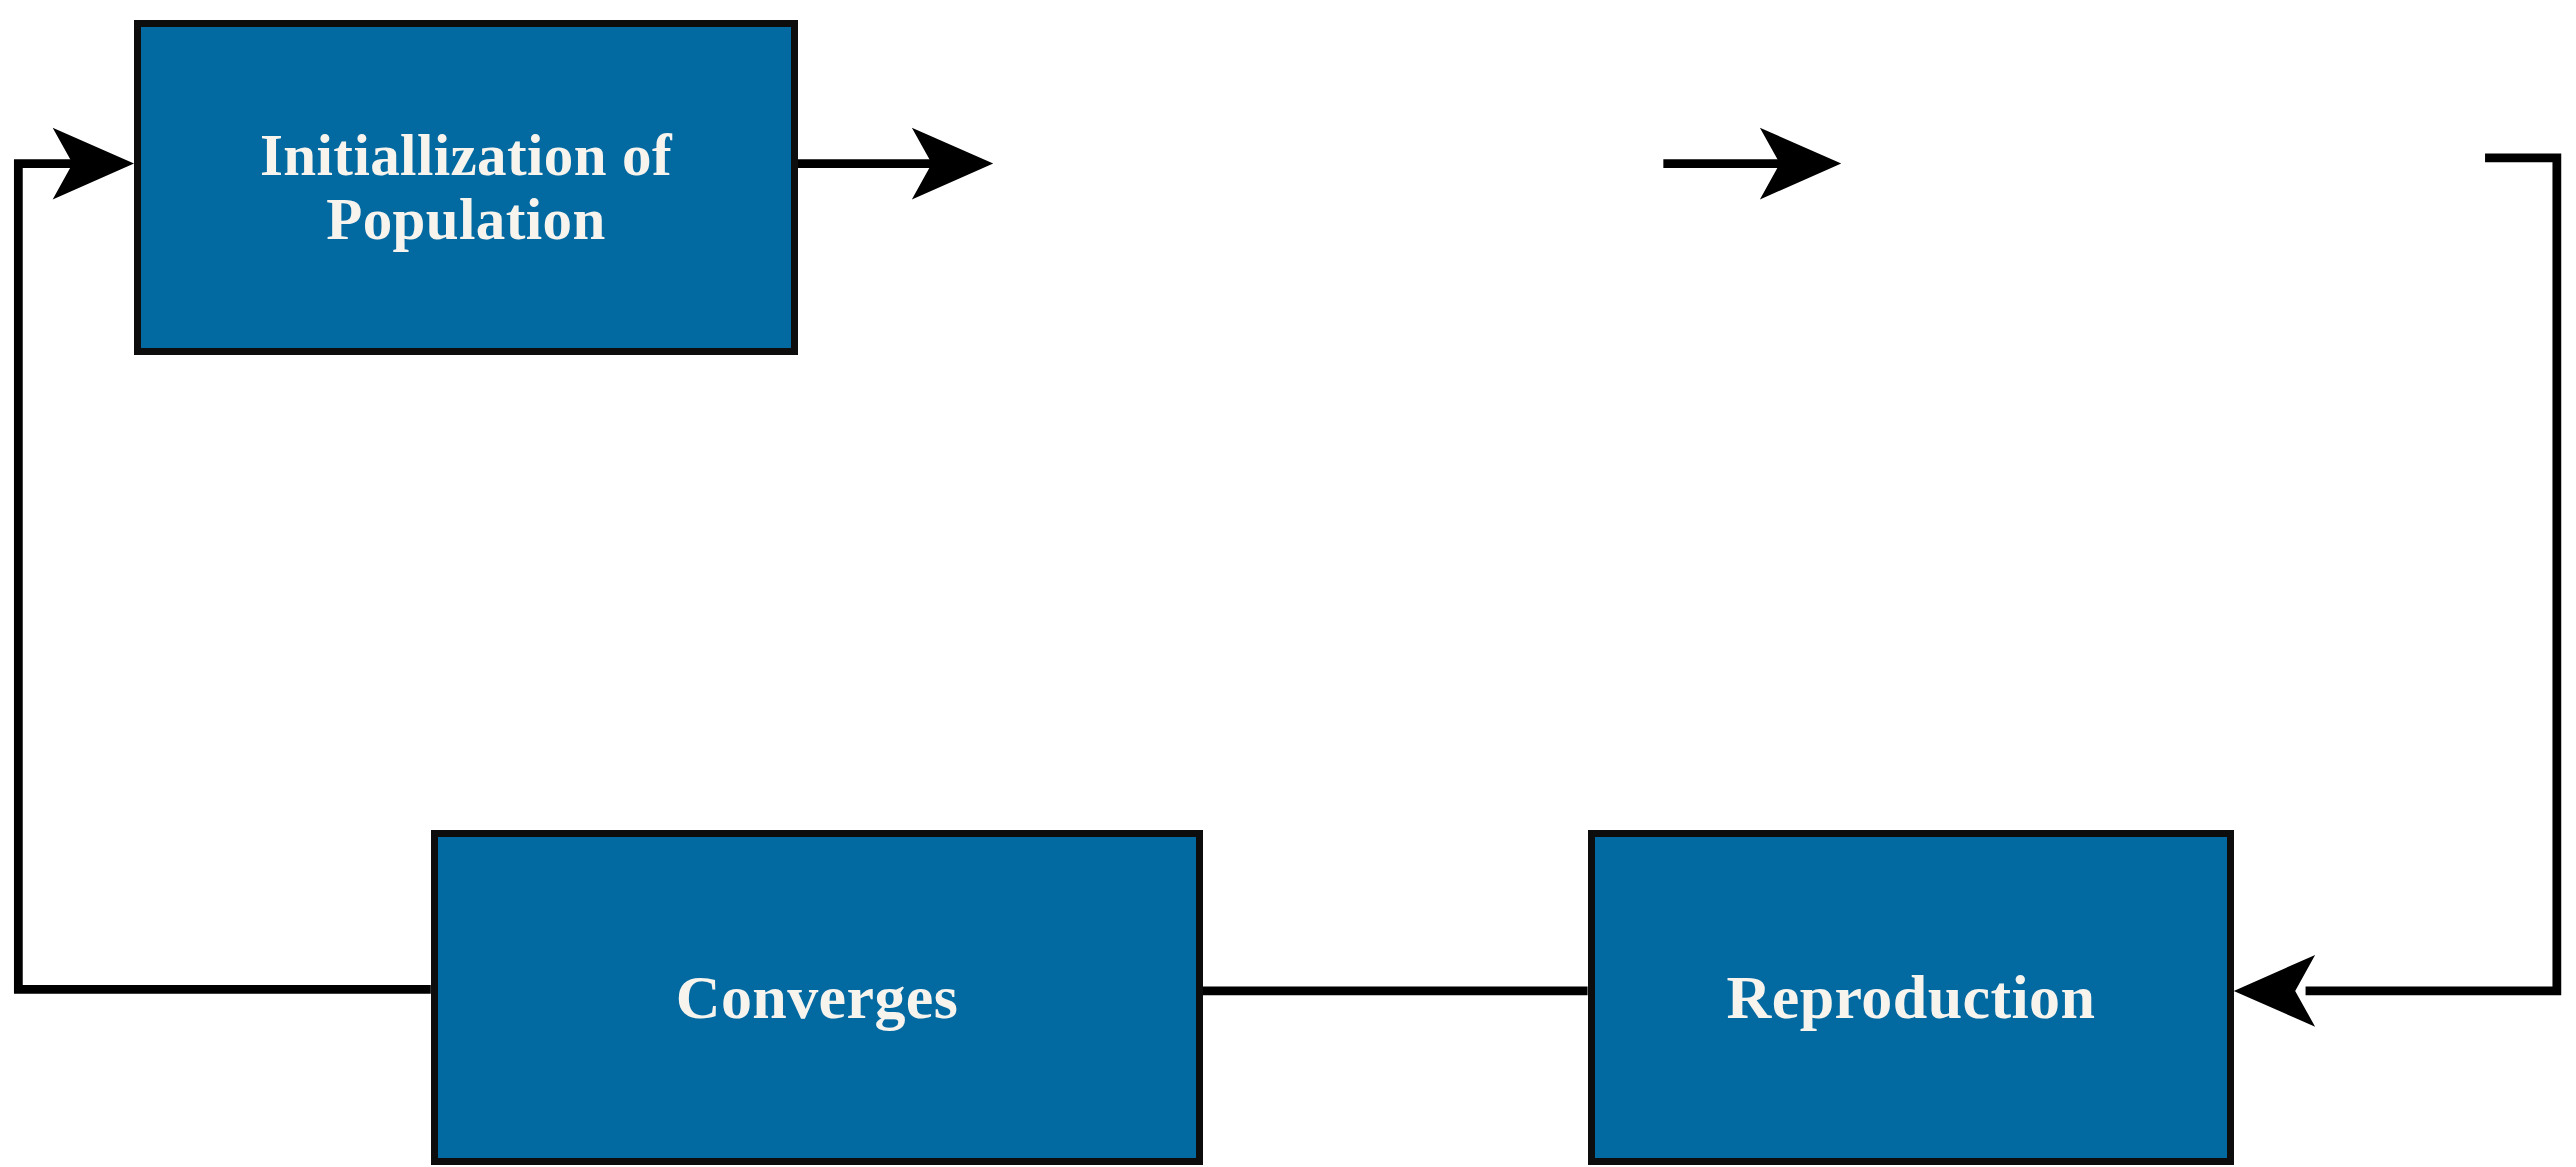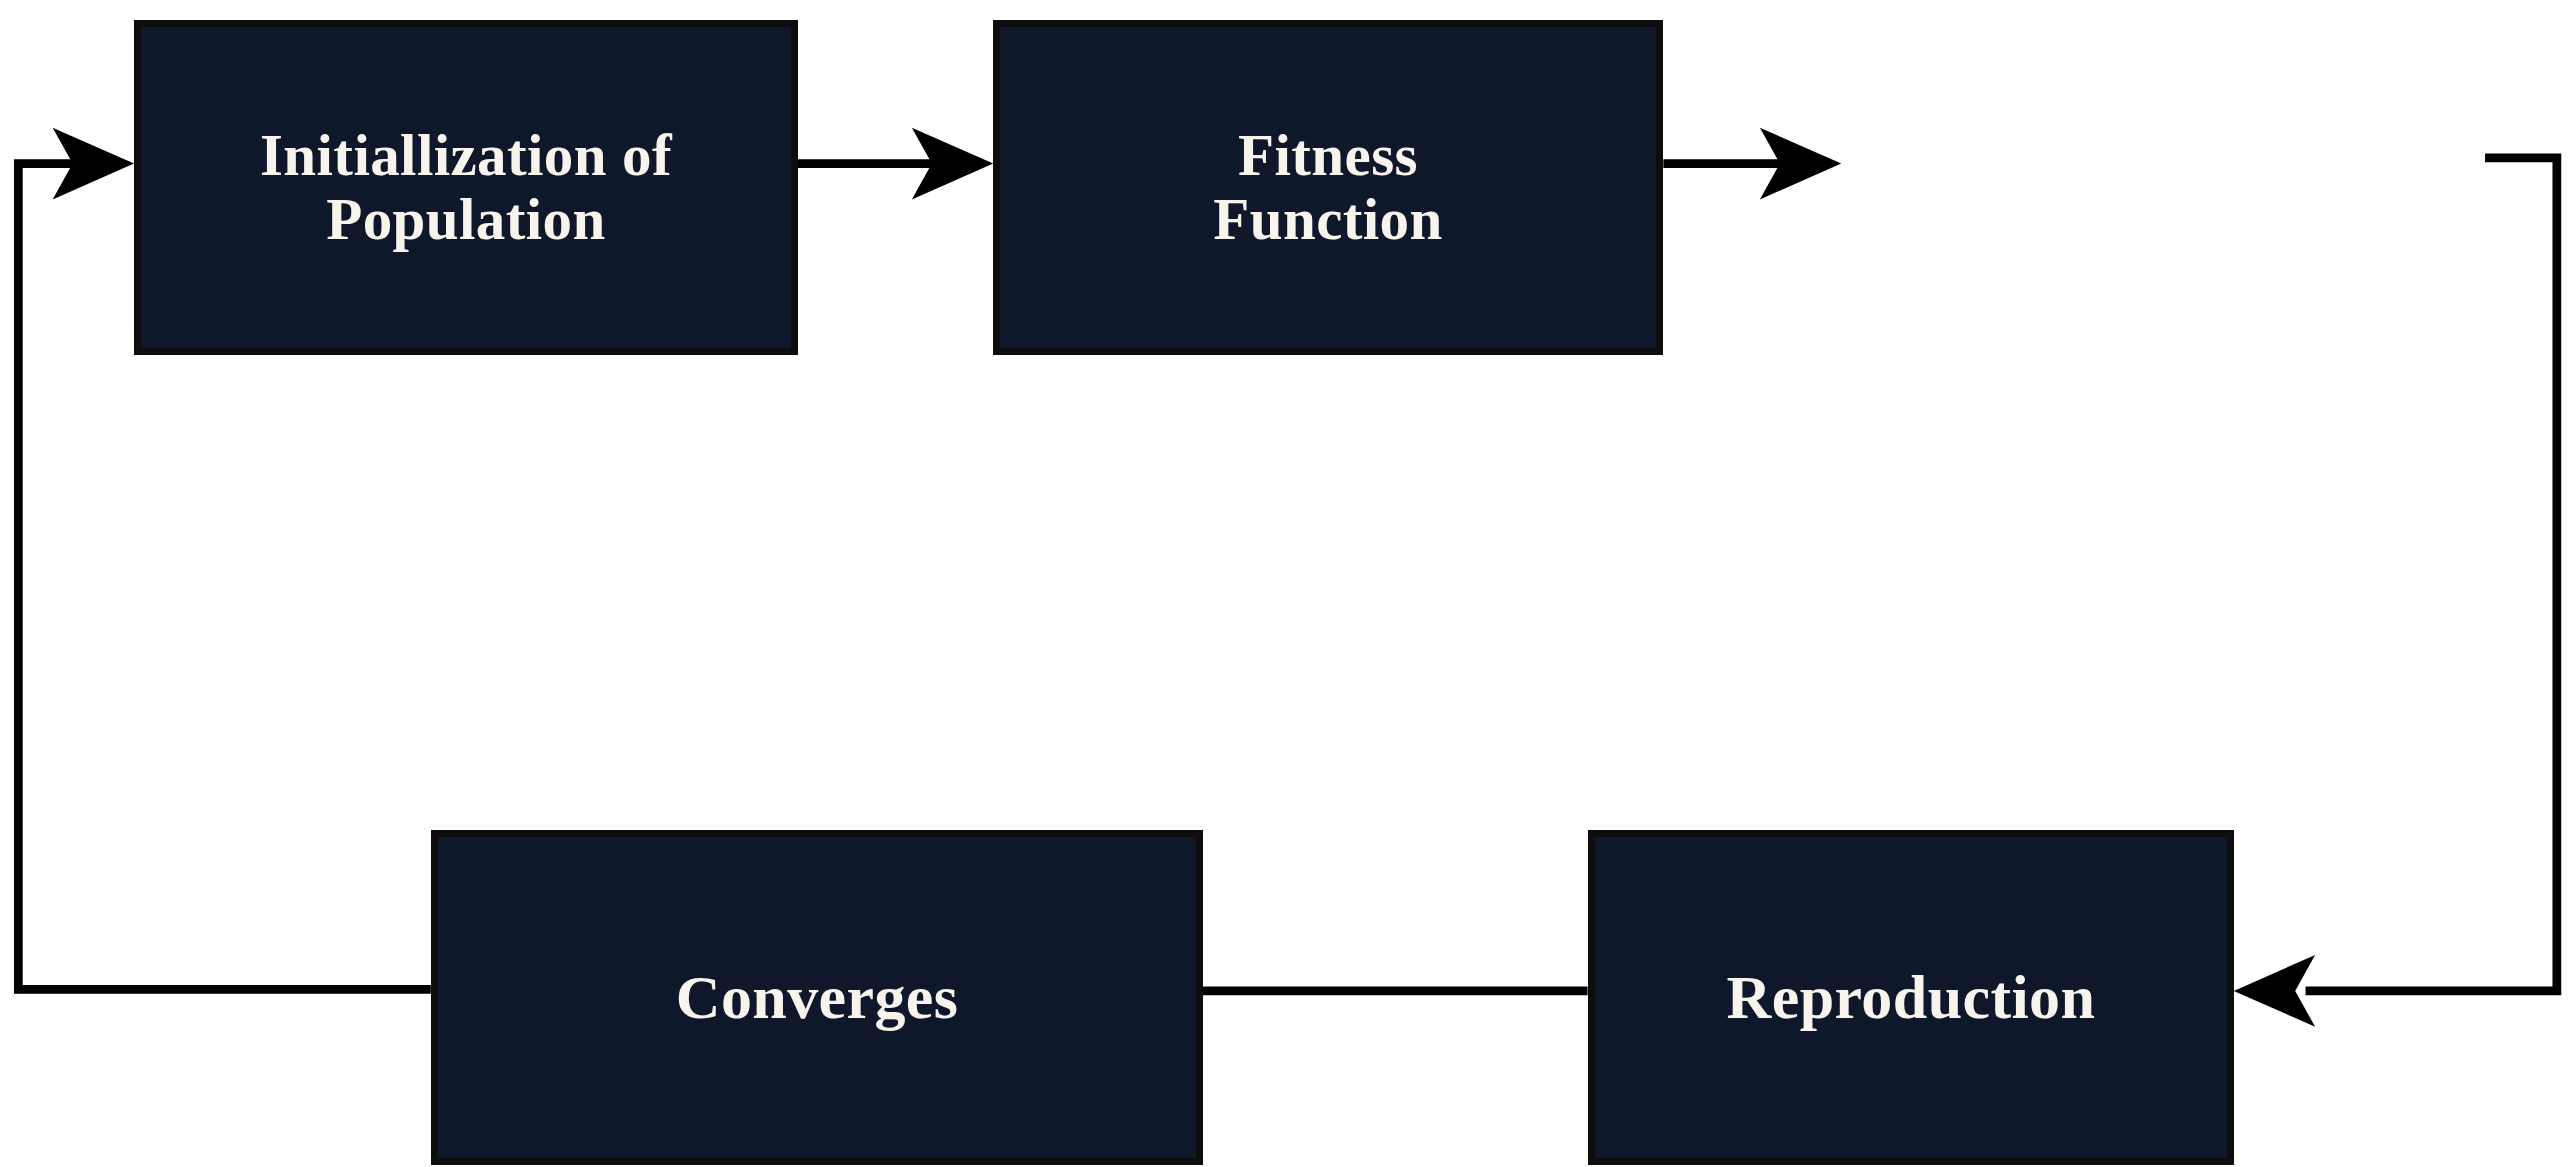--- a/index.html
+++ b/index.html
@@ -21,21 +21,21 @@
   #flow-svg {
     position: absolute;
     left: 0;
     top: 0;
     width: 2576px;
     height: 1168px;
   }
   .node-box {
     position: absolute;
     box-sizing: border-box;
-    background: #0f172a;
+    background: #0369a1;
     border: 7.2px solid #0d0d0d;
     display: flex;
     align-items: center;
     justify-content: center;
     text-align: center;
     z-index: 3;
   }
   .node-label {
     color: #f7f4ee;
     font-family: "Liberation Serif", "DejaVu Serif", serif;
@@ -89,24 +89,20 @@
       <path d="M 540,1240 L 23,1240 L 23,205 L 100,205" fill="none" stroke="#000000" stroke-width="11" stroke-linejoin="miter"></path>
       <path d="M 168,205 L 66,160 L 91,205 L 66,250 Z" fill="#000000"></path>
     </g>
   </svg>
 
   <div class="node-box" id="node-init">
     <span class="node-label">Initiallization of
 Population</span>
   </div>
 
-  <div class="node-box" id="node-fitness">
-    <span class="node-label">Fitness
-Function</span>
-  </div>
 
 
   <div class="node-box" id="node-reproduction">
     <span class="node-label">Reproduction</span>
   </div>
 
   <div class="node-box" id="node-converges">
     <span class="node-label">Converges</span>
   </div>
 

